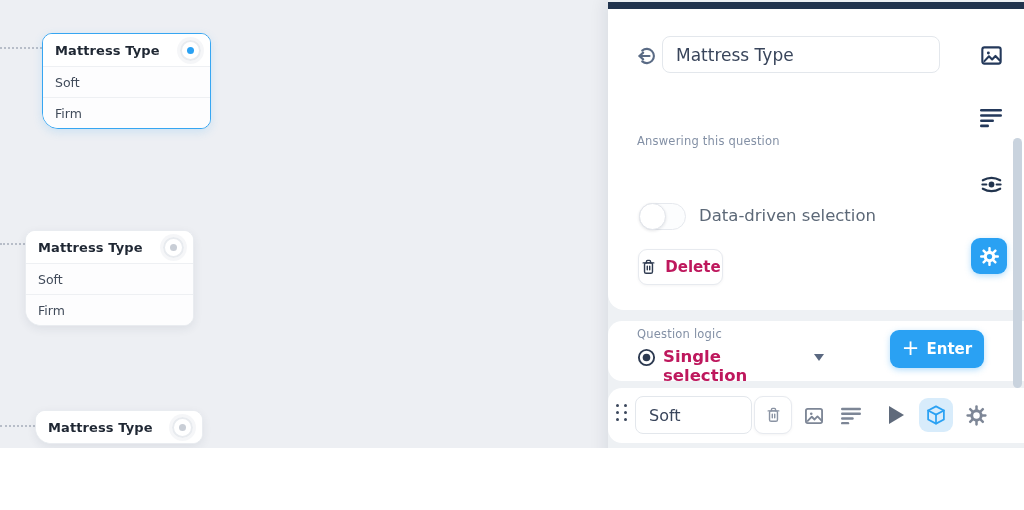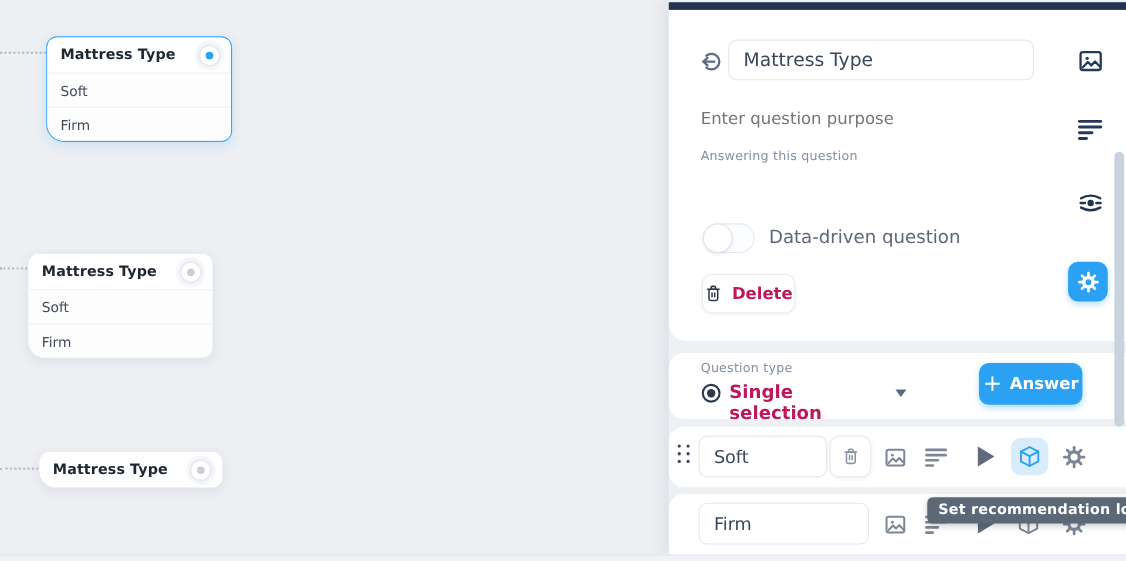--- a/index.html
+++ b/index.html
@@ -1,17 +1,17 @@
 <!DOCTYPE html>
 <html><head>
 <meta charset="utf-8">
 <style>
   html,body{margin:0;padding:0;}
   body{font-family:"DejaVu Sans","Liberation Sans",sans-serif;background:#fff;}
-  #screen{position:relative;width:1024px;height:510px;overflow:hidden;background:#edeff3;}
+  #screen{position:relative;width:1024px;height:448px;overflow:hidden;background:#edeff3;}
   .abs{position:absolute;}
 
   
   #canvas{left:0;top:0;width:608px;height:510px;background:#edeff3;}
   .connector{border-top:2px dotted #b7bdc8;height:0;}
   .qcard{background:#fff;border:1px solid #e9ecf0;border-radius:10px 10px 10px 16px;
          box-shadow:0 3px 10px rgba(35,50,75,.08);overflow:hidden;}
   .qcard.selected{border:1.5px solid #36a6f2;box-shadow:0 3px 10px rgba(54,166,242,.18);}
   .qcard-header{display:flex;align-items:center;justify-content:space-between;
                 height:32px;padding:0 9px 0 12px;background:#fff;}
@@ -131,21 +131,20 @@
   <input class="abs text-input" style="left: 662px; top: 36px; width: 278px; height: 37px; font-size: 17px; padding: 0px 13px;" value="Mattress Type">
 
   <div class="abs icon-btn" style="left:978px;top:42px;width:26px;height:26px;">
     <svg width="25" height="25" viewBox="0 0 24 24" fill="none" stroke="#24395b" stroke-width="2" stroke-linecap="round" stroke-linejoin="round">
       <rect x="3.2" y="4.2" width="17.6" height="15.6" rx="2"></rect>
       <circle cx="9" cy="9.6" r="1.4" fill="#24395b" stroke="none"></circle>
       <path d="M5.2 17.4 L9.6 12.8 L12.6 15.8 L15.8 12.4 L20 16.8"></path>
     </svg>
   </div>
 
-  <input class="abs text-input" style="left: 634px; top: 94px; width: 290px; height: 28px; border: none; font-size: 15px; padding: 0px 3px; background: transparent;" placeholder="Enter question purpose">
 
   <div class="abs icon-btn" style="left:978px;top:106px;width:26px;height:24px;">
     <svg width="24" height="22" viewBox="0 0 24 22" fill="#24395b">
       <rect x="1" y="2" width="22" height="2.6" rx="1.3"></rect>
       <rect x="1" y="7.2" width="22" height="2.6" rx="1.3"></rect>
       <rect x="1" y="12.4" width="14" height="2.6" rx="1.3"></rect>
       <rect x="1" y="17.6" width="9" height="2.6" rx="1.3"></rect>
     </svg>
   </div>
 
@@ -157,21 +156,21 @@
       <path d="M5 18.4 Q14 23.4 23 18.4"></path>
       <path d="M4.6 14 h4"></path>
       <path d="M19.4 14 h4"></path>
       <circle cx="14" cy="14" r="3" fill="#22344e" stroke="none"></circle>
     </svg>
   </div>
 
   <div class="abs toggle" style="left:639px;top:203px;">
     <span class="knob"></span>
   </div>
-  <div class="abs" style="left:699px;top:206px;font-size:16.5px;color:#5c6877;">Data-driven question</div>
+  <div class="abs" style="left:699px;top:206px;font-size:16.5px;color:#5c6877;">Data-driven selection</div>
 
   <div class="abs btn-blue" style="left:971px;top:238px;width:36px;height:36px;">
     <svg width="21" height="21" viewBox="0 0 24 24">
       <g fill="#ffffff">
         <rect x="10.6" y="1.2" width="2.8" height="21.6" rx="1.2"></rect>
         <rect x="10.6" y="1.2" width="2.8" height="21.6" rx="1.2" transform="rotate(45 12 12)"></rect>
         <rect x="10.6" y="1.2" width="2.8" height="21.6" rx="1.2" transform="rotate(90 12 12)"></rect>
         <rect x="10.6" y="1.2" width="2.8" height="21.6" rx="1.2" transform="rotate(135 12 12)"></rect>
         <circle cx="12" cy="12" r="6.6"></circle>
       </g>
@@ -182,32 +181,32 @@
   <div class="abs btn-outline" style="left:638px;top:249px;width:85px;height:36px;">
     <svg width="17" height="18" viewBox="0 0 24 24" fill="none" stroke="#2e3a50" stroke-width="2" stroke-linecap="round">
       <path d="M4.5 6.2 H19.5"></path>
       <path d="M9.2 6 V4 a1.4 1.4 0 0 1 1.4 -1.4 h2.8 a1.4 1.4 0 0 1 1.4 1.4 V6"></path>
       <rect x="6.4" y="6.2" width="11.2" height="14.6" rx="2.2"></rect>
       <path d="M10.3 11 v5 M13.7 11 v5"></path>
     </svg>
     <span style="font-size:15px;font-weight:600;color:#be185d;">Delete</span>
   </div>
 
-  <div class="abs small-label" style="left:637px;top:327px;">Question type</div>
+  <div class="abs small-label" style="left:637px;top:327px;">Question logic</div>
   <div class="abs" style="left:637px;top:346px;width:160px;height:24px;cursor:pointer;">
     <svg style="position:absolute;left:0;top:2px;" width="19" height="19" viewBox="0 0 20 20">
       <circle cx="10" cy="10" r="8" fill="none" stroke="#2c3950" stroke-width="2"></circle>
       <circle cx="10" cy="10" r="4" fill="#2c3950"></circle>
     </svg>
     <span style="position:absolute;left:26px;top:1px;font-size:16.5px;font-weight:600;color:#be185d;">Single selection</span>
     <span class="caret" style="position:absolute;left:177px;top:8px;"></span>
   </div>
   <div class="abs btn-blue" style="left:890px;top:330px;width:94px;height:38px;gap:7px;">
     <span style="font-size:21px;font-weight:400;line-height:1;margin-top:-2px;">+</span>
-    <span style="font-size:15px;font-weight:700;">Answer</span>
+    <span style="font-size:15px;font-weight:700;">Enter</span>
   </div>
 
   <div class="abs drag-dots" style="left:616px;top:404px;">
     <i></i>
       <i></i>
       <i></i>
       <i></i>
       <i></i>
       <i></i>
   </div>

